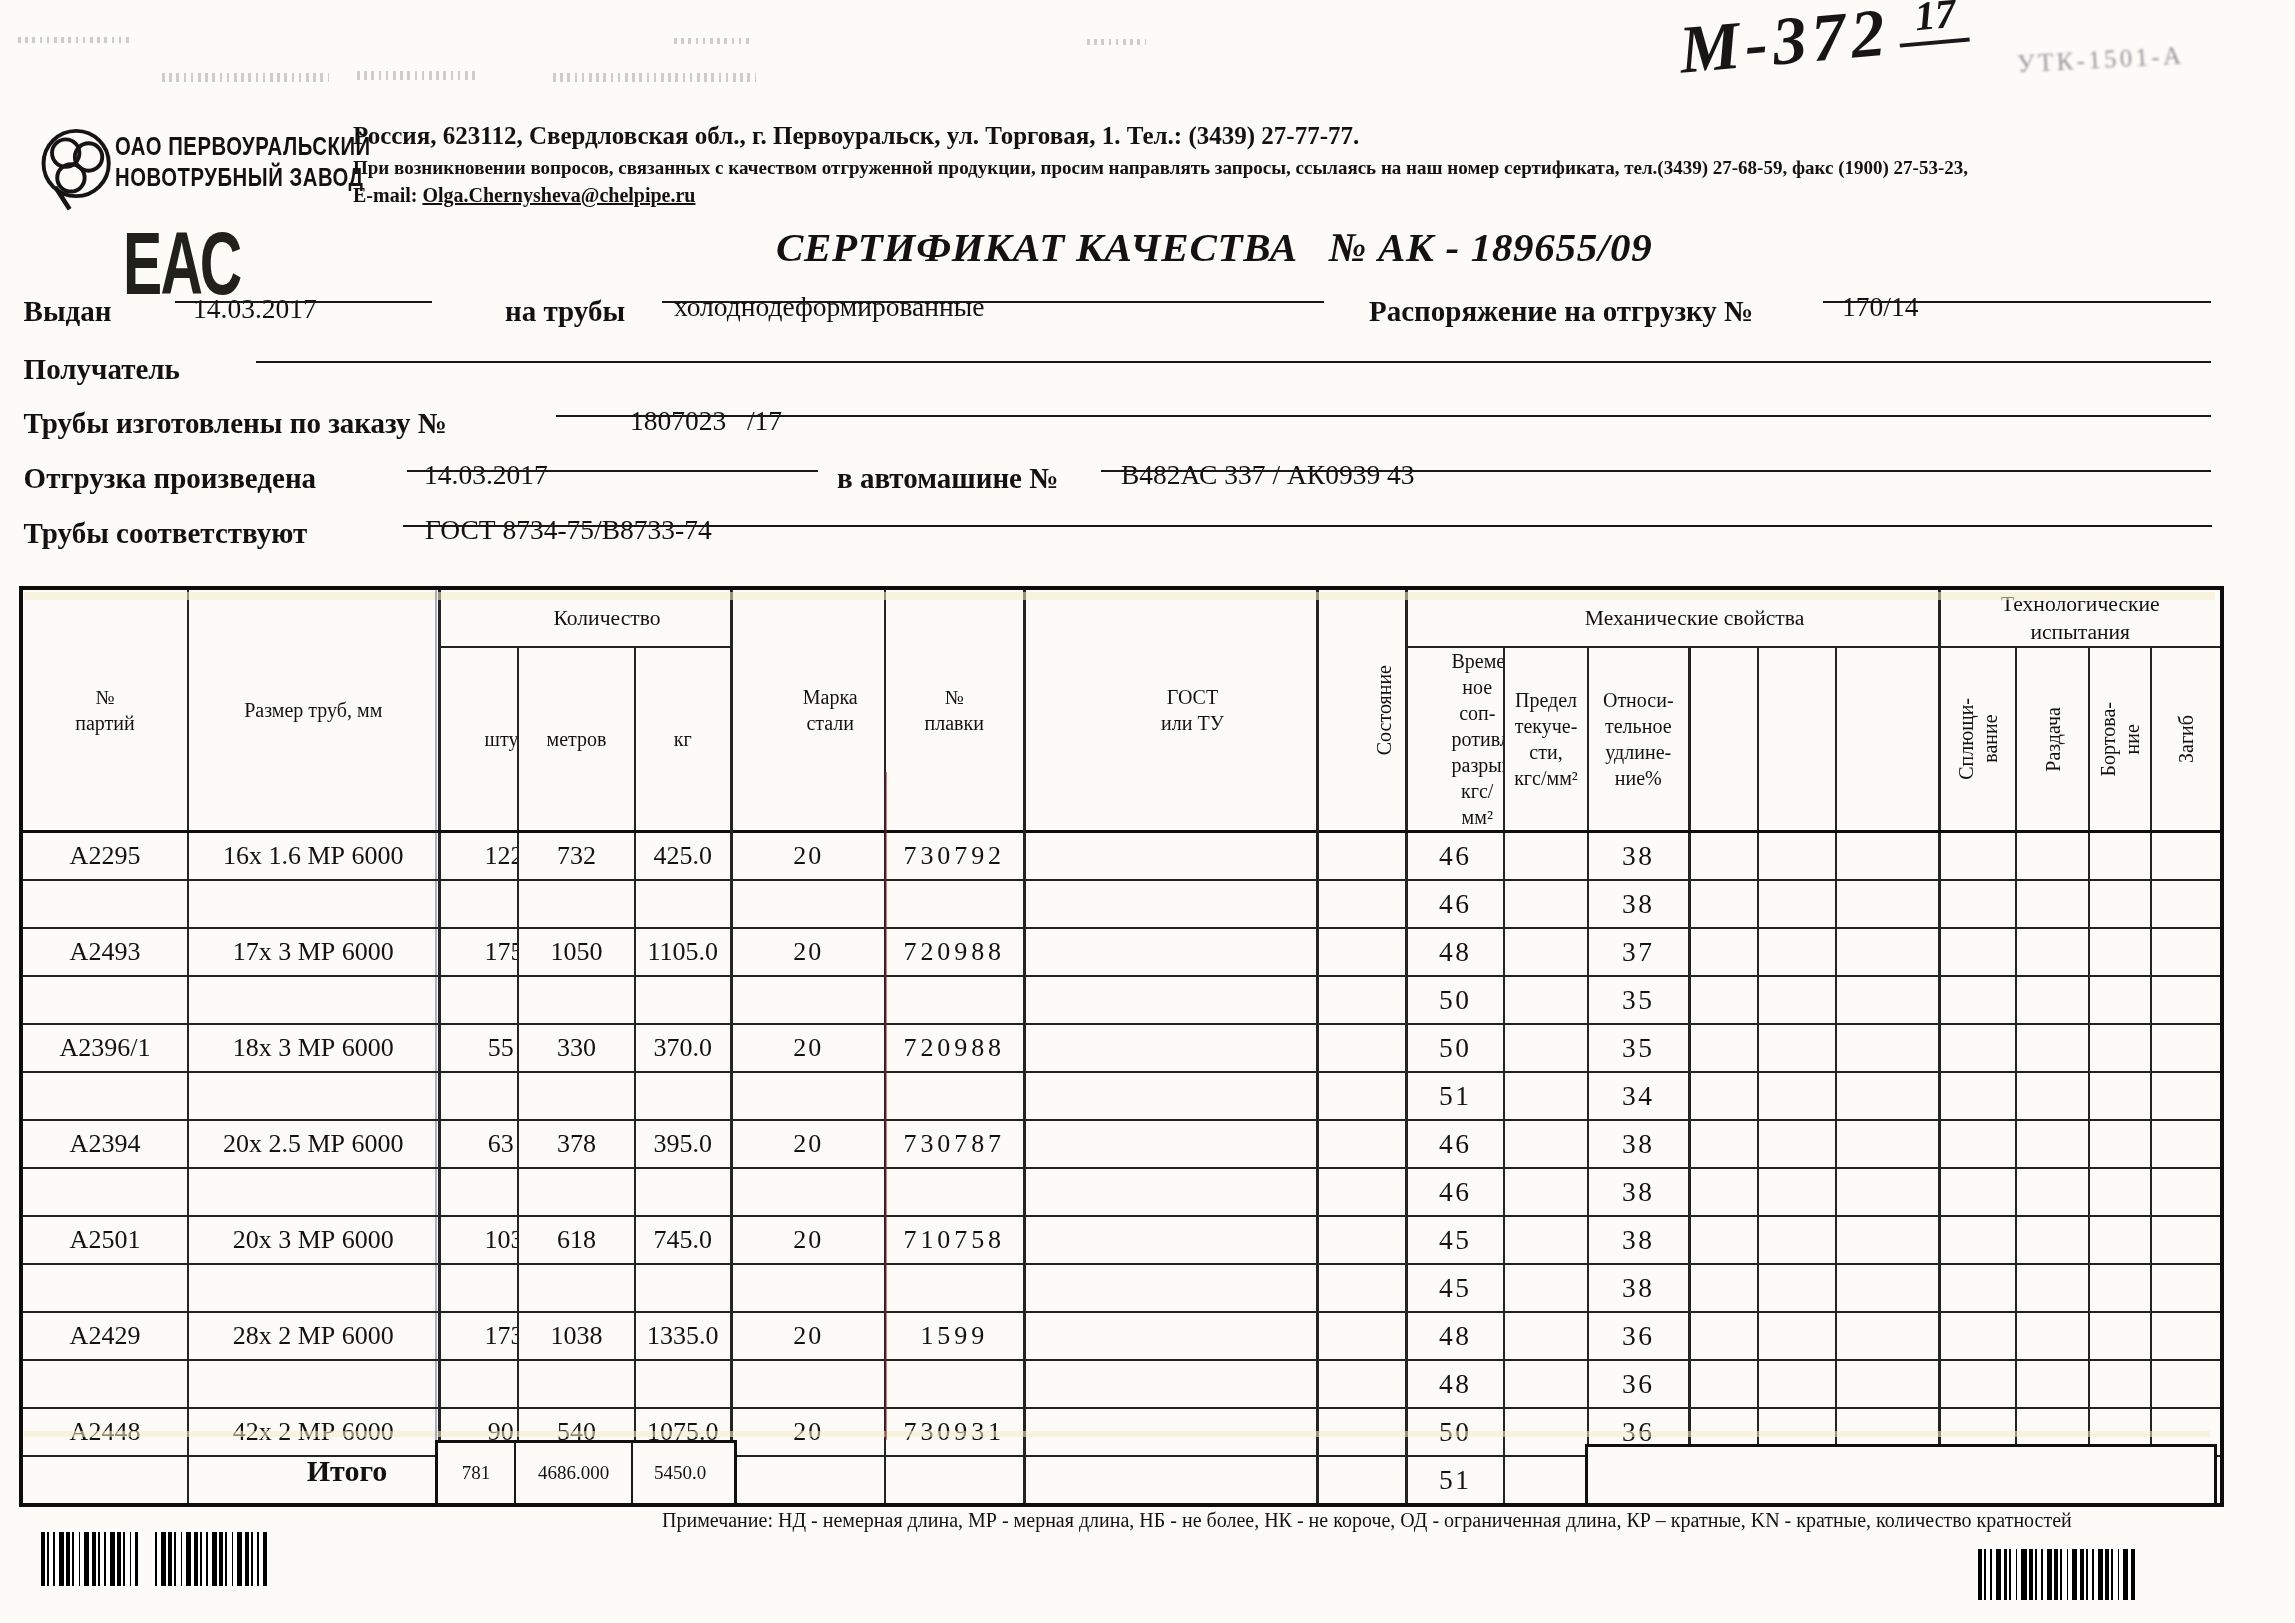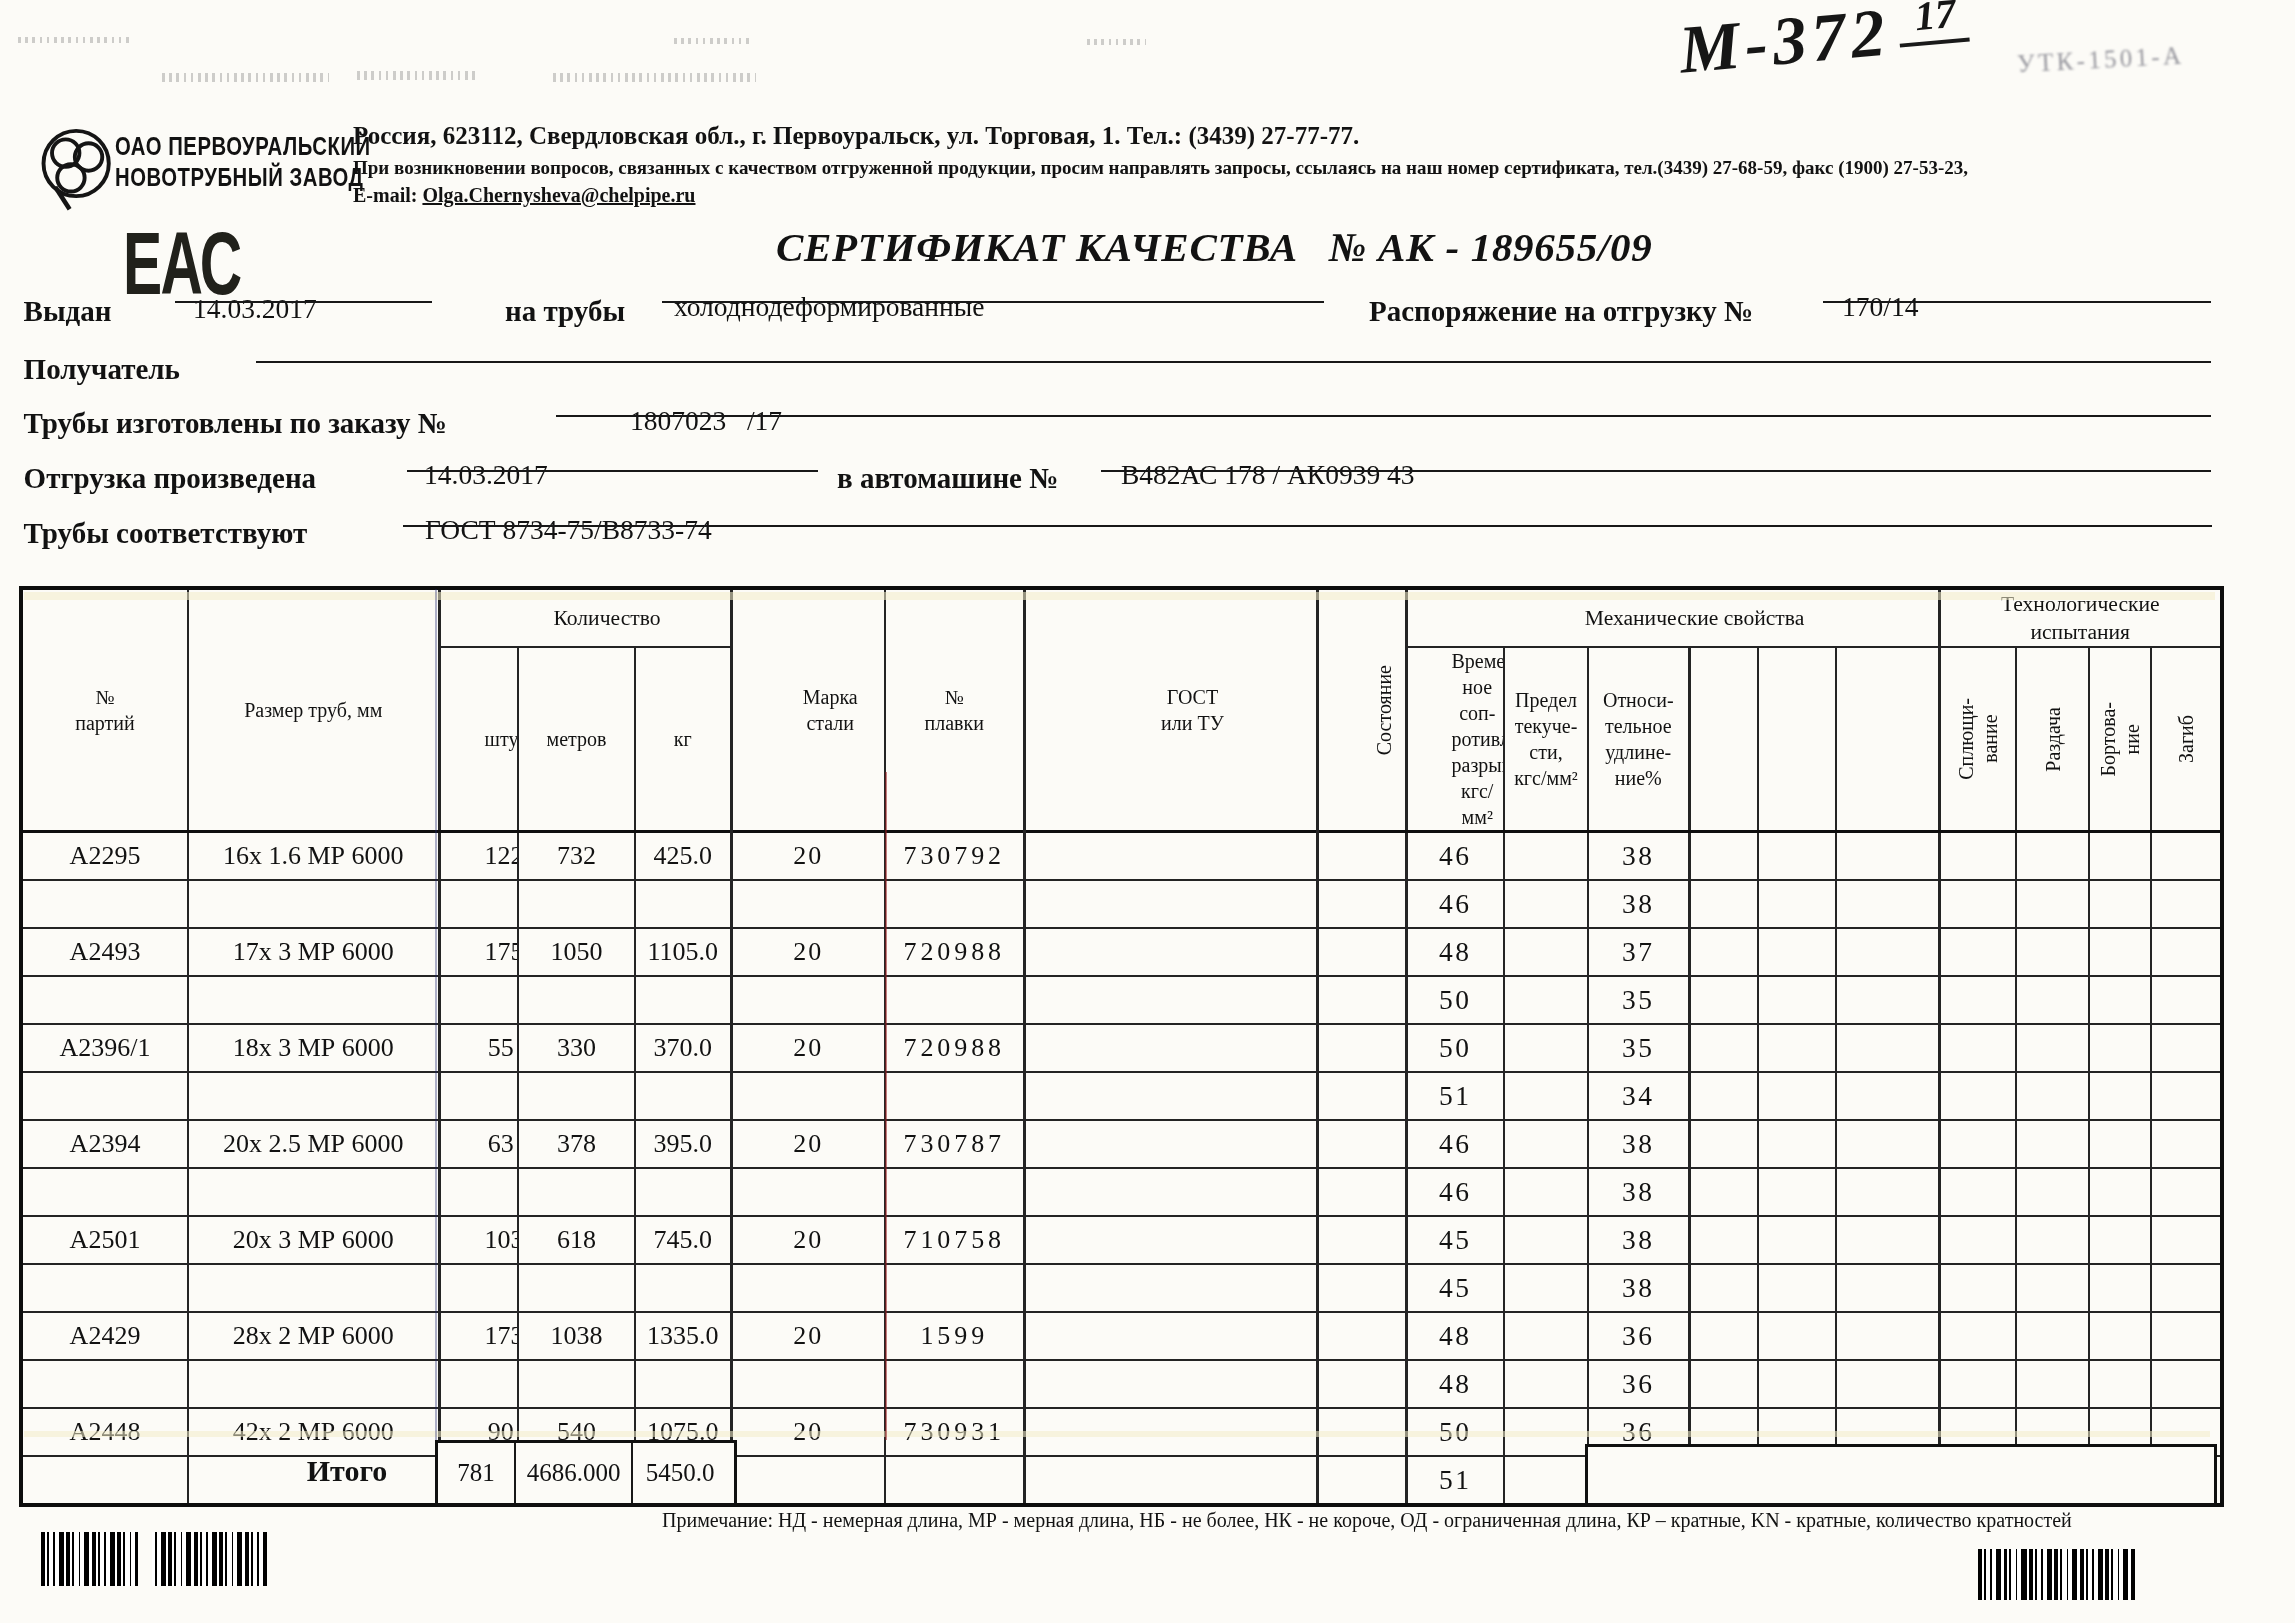--- a/index.html
+++ b/index.html
@@ -51,21 +51,21 @@
   .ct tbody td:nth-child(7){border-left-width:2.6px;}
   .ct tbody td:nth-child(8),.ct tbody td:nth-child(9),.ct tbody td:nth-child(10),
   .ct tbody td:nth-child(13){border-left-width:3.3px;}
   .ct tbody td:nth-child(16),.ct thead .thl6{border-left-width:3.9px;}
   .c-melt{letter-spacing:3.9px;}
   .c-steel{letter-spacing:2px;}
   .c-mech{letter-spacing:2.6px;font-size:27.5px !important;}
   
   .totals{position:absolute;left:435px;top:1440px;width:296px;height:60px;border:3.3px solid #101010;
           display:flex;background:#fcfbf7;}
-  .totals .tc{flex:0 0 auto;display:flex;align-items:center;justify-content:center;font-size:25px;text-align:right;}
+  .totals .tc{flex:0 0 auto;display:flex;align-items:center;justify-content:center;font-size:19px;text-align:right;}
   .totals .tc + .tc{border-left:2.6px solid #181818;}
   .itogo{font-weight:bold;font-size:30px;text-align:center;}
   .sigbox{position:absolute;left:1585px;top:1444px;width:626px;height:56px;border:3.3px solid #101010;background:#fcfbf7;}
   .note{font-size:20px;white-space:nowrap;}
   
   .tint-y{position:absolute;background:#f3ecca;opacity:.55;}
   .line-red{position:absolute;width:2px;background:rgba(150,25,30,.55);}
   .line-blue{position:absolute;width:2px;background:rgba(25,35,110,.35);}
   .barcode{position:absolute;background:repeating-linear-gradient(90deg,#000 0 3.9px,#fff 3.9px 5.9px,#000 5.9px 7.9px,#fff 7.9px 12.4px,#000 12.4px 13.7px,#fff 13.7px 17.7px,#000 17.7px 23px,#fff 23px 25.5px);}
   .bc-gap{position:absolute;top:0;bottom:0;width:14.4px;background:#fcfbf7;}
@@ -124,21 +124,21 @@
   <div class="fline" style="left:256px;top:361px;width:1955px;"></div>
 
   <div class="abs flabel" style="left:23.6px;top:407px;">Трубы изготовлены по заказу №</div>
   <div class="abs fvalue" style="left:630px;top:405px;white-space:pre;">1807023   /17</div>
   <div class="fline" style="left:556px;top:415px;width:1655px;"></div>
 
   <div class="abs flabel" style="left:23.6px;top:462px;">Отгрузка произведена</div>
   <div class="abs fvalue" style="left:424px;top:459px;">14.03.2017</div>
   <div class="fline" style="left:407px;top:470px;width:411px;"></div>
   <div class="abs flabel" style="left:837px;top:462px;">в автомашине №</div>
-  <div class="abs fvalue" style="left:1121px;top:459px;">В482АС 178 / АК0939 43</div>
+  <div class="abs fvalue" style="left:1121px;top:459px;">В482АС 337 / АК0939 43</div>
   <div class="fline" style="left:1101px;top:470px;width:1110px;"></div>
 
   <div class="abs flabel" style="left:23.6px;top:517px;">Трубы соответствуют</div>
   <div class="abs fvalue" style="left:425px;top:514px;">ГОСТ 8734-75/В8733-74</div>
   <div class="fline" style="left:403px;top:525px;width:1809px;"></div>
 
   <table class="ct">
     <colgroup>
       <col style="width:167px">
         <col style="width:251px">

